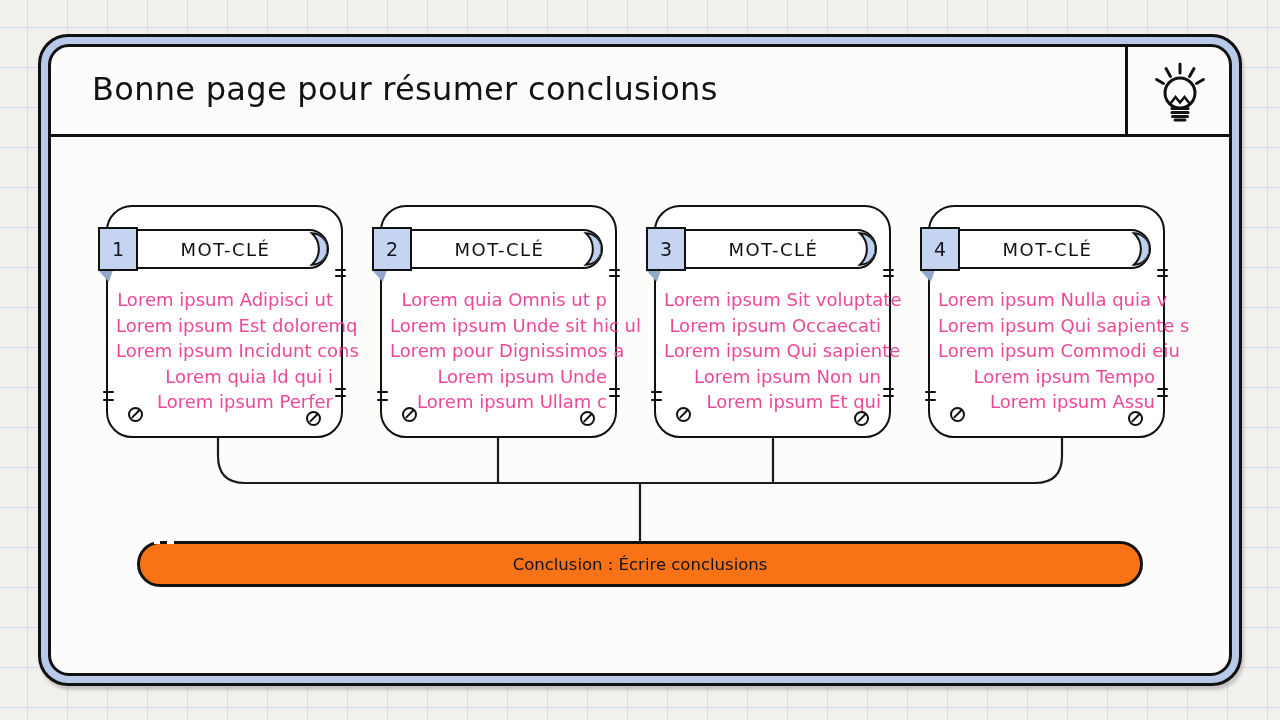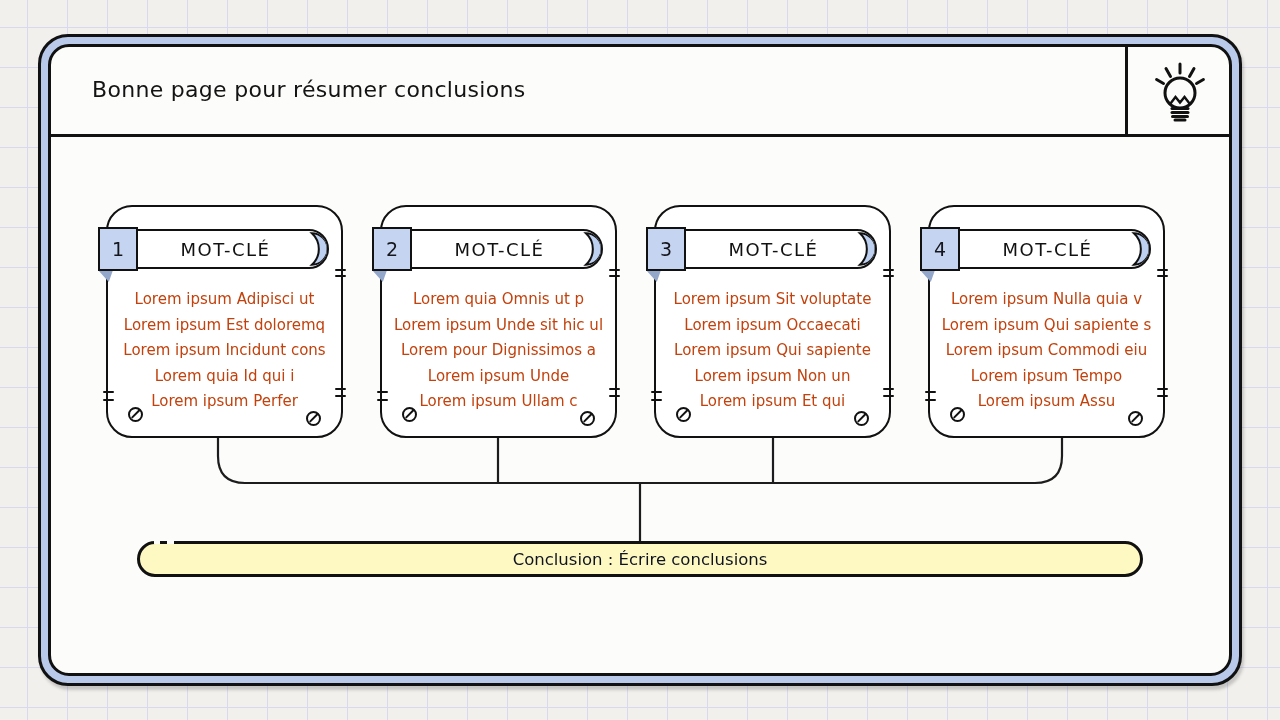--- a/index.html
+++ b/index.html
@@ -22,21 +22,21 @@
   }
   .panel-inner{
     position:absolute; left:48px; top:44px; width:1184px; height:632px;
     background:#fcfcfa; border:3px solid #111; border-radius:21px;
   }
   .header{
     position:absolute; left:48px; top:44px; width:1184px; height:93px;
     border-bottom:3px solid #111; display:flex; align-items:center;
   }
   .title{
-    padding-left:44px; font-size:22px; font-weight:500; letter-spacing:.3px; color:#131313;
+    padding-left:44px; font-size:32px; font-weight:500; letter-spacing:.3px; color:#131313;
   }
   .bulb-cell{
     position:absolute; left:1125px; top:44px; width:107px; height:93px;
     border-left:3px solid #111; border-top-right-radius:21px;
     display:flex; align-items:center; justify-content:center;
   }
   
   .card{
     position:absolute; top:205px; width:237px; height:233px;
     background:#ffffff; border:2.5px solid #111; border-radius:26px;
@@ -53,22 +53,22 @@
   }
   .pill{
     position:absolute; left:28px; right:12px; top:22px; height:40px;
     background:#fff; border:2.5px solid #111; border-radius:0 20px 20px 0;
     z-index:2; display:flex; align-items:center; justify-content:center; overflow:hidden;
   }
   .kw{ font-size:18px; letter-spacing:1.5px; font-weight:500; color:#111; padding-right:14px; }
   .crescent{ position:absolute; right:-2px; top:50%; transform:translateY(-50%); width:37px; height:37px; }
   .crescent path{ fill:#bdd0f0; stroke:#111; stroke-width:2.2; }
   .card-body{
-    position:absolute; left:8px; right:8px; top:80px; text-align:center;
-    font-size:15px; line-height:25.5px; color:#c2410c;
+    position:absolute; left:8px; right:8px; top:80px; text-align:right;
+    font-size:18px; line-height:25.5px; color:#ec4899;
   }
   .card-body span{ display:block; white-space:nowrap; }
   .screw{
     position:absolute; width:15px; height:15px; border:2.3px solid #111; border-radius:50%;
     background:#fff;
   }
   .screw::after{
     content:""; position:absolute; left:-0.5px; top:4.2px; width:11.5px; height:2.3px;
     background:#111; transform:rotate(-45deg); border-radius:2px;
   }
@@ -76,22 +76,22 @@
   .screw-r{ right:20px; top:204px; }
   .tick{ position:absolute; width:11px; height:2.4px; background:#111; border-radius:2px; }
   .t-r1{ right:-5px; top:62px; } .t-r2{ right:-5px; top:68px; }
   .t-r3{ right:-5px; top:181px; } .t-r4{ right:-5px; top:188px; }
   .t-l1{ left:-5px; top:184px; } .t-l2{ left:-5px; top:192px; }
   
   .connectors{ position:absolute; left:0; top:0; width:1280px; height:720px; pointer-events:none; }
   .connectors path{ stroke:#1c1c1c; stroke-width:2.2; fill:none; }
   
   .conclusion{
-    position:absolute; left:137px; top:541px; width:1006px; height:36px;
-    background:#fef9c3; border:3px solid #111; border-radius:23px;
+    position:absolute; left:137px; top:541px; width:1006px; height:46px;
+    background:#f97316; border:3px solid #111; border-radius:23px;
     display:flex; align-items:center; justify-content:center;
   }
   .conclusion-label{ font-size:16.5px; font-weight:500; color:#0f1320; }
   .bar-gap{ position:absolute; top:-3px; height:3px; background:#fcfcfa; }
   .gap1{ left:14px; width:6px; } .gap2{ left:27px; width:7px; }
   .bulb-svg path, .bulb-svg circle, .bulb-svg line{ stroke:#111; fill:none; stroke-linecap:round; }
 </style>
 </head>
 <body>
 

